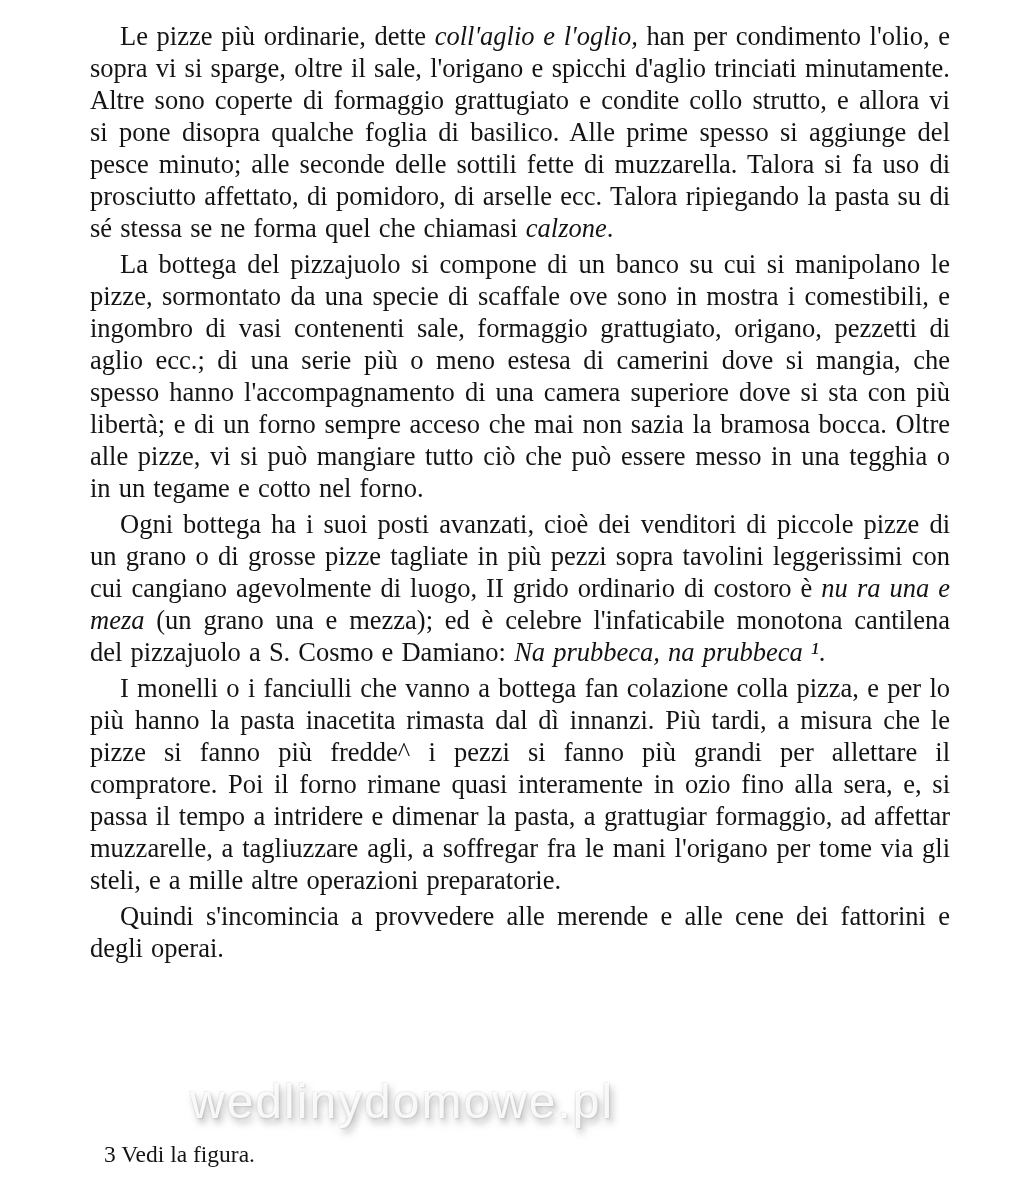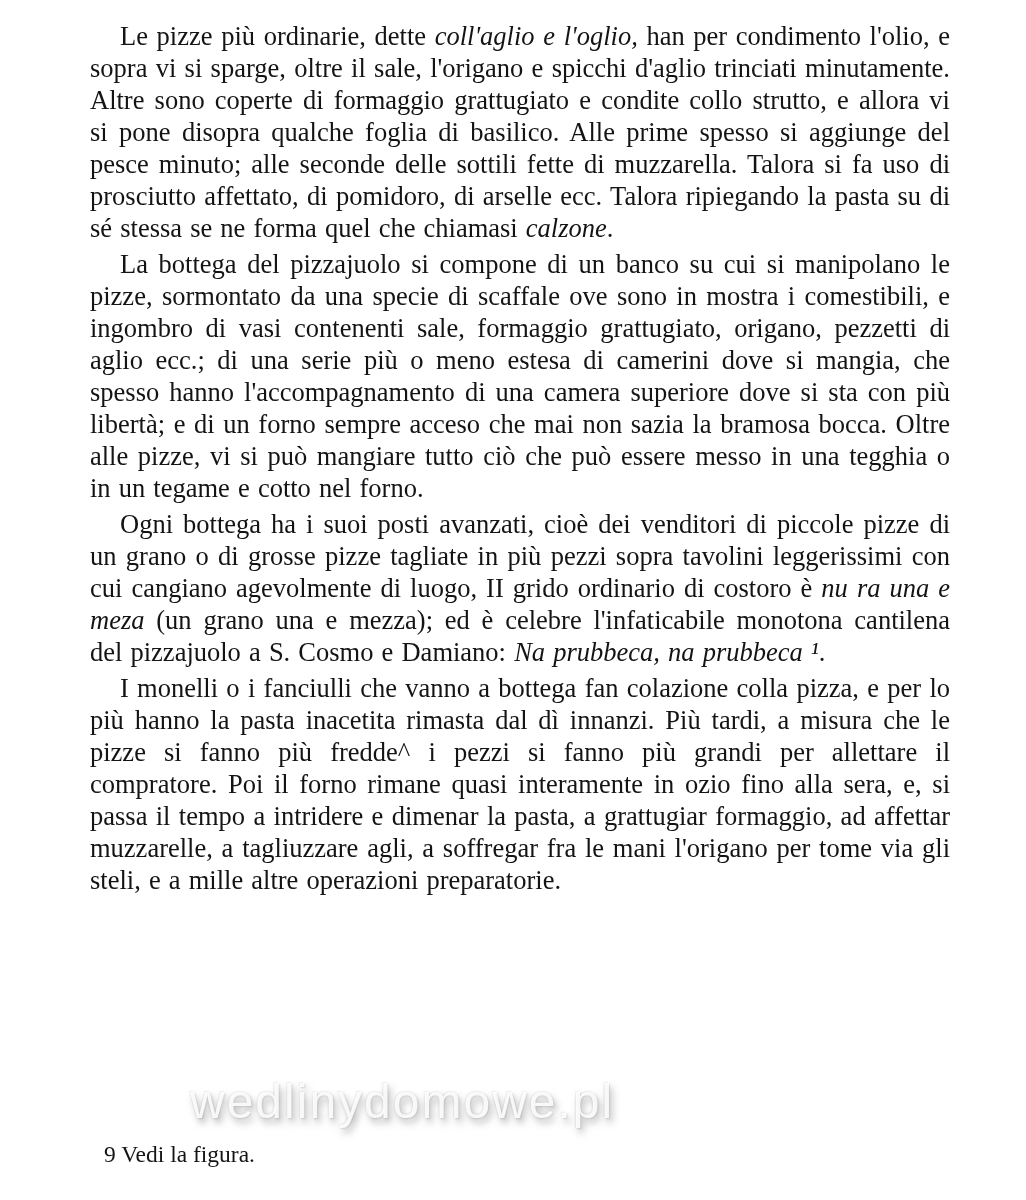--- a/index.html
+++ b/index.html
@@ -71,16 +71,17 @@
 </style>
 </head>
 <body>
 
 <div class="page">
   <div class="body-text">
       <p class="para"><span>Le pizze più ordinarie, dette </span><i>coll'aglio e l'oglio,</i><span> han per condimento l'olio, e sopra vi si sparge, oltre il sale, l'origano e spicchi d'aglio trinciati minutamente. Altre sono coperte di formaggio grattugiato e condite collo strutto, e allora vi si pone disopra qualche foglia di basilico. Alle prime spesso si aggiunge del pesce minuto; alle seconde delle sottili fette di muzzarella. Talora si fa uso di prosciutto affettato, di pomidoro, di arselle ecc. Talora ripiegando la pasta su di sé stessa se ne forma quel che chiamasi </span><i>calzone</i><span>.</span></p>
       <p class="para"><span>La bottega del pizzajuolo si compone di un banco su cui si manipolano le pizze, sormontato da una specie di scaffale ove sono in mostra i comestibili, e ingombro di vasi contenenti sale, formaggio grattugiato, origano, pezzetti di aglio ecc.; di una serie più o meno estesa di camerini dove si mangia, che spesso hanno l'accompagnamento di una camera superiore dove si sta con più libertà; e di un forno sempre acceso che mai non sazia la bramosa bocca. Oltre alle pizze, vi si può mangiare tutto ciò che può essere messo in una tegghia o in un tegame e cotto nel forno.</span></p>
       <p class="para"><span>Ogni bottega ha i suoi posti avanzati, cioè dei venditori di piccole pizze di un grano o di grosse pizze tagliate in più pezzi sopra tavolini leggerissimi con cui cangiano agevolmente di luogo, II grido ordinario di costoro è </span><i>nu ra una e meza</i><span> (un grano una e mezza); ed è celebre l'infaticabile monotona cantilena del pizzajuolo a S. Cosmo e Damiano: </span><i>Na prubbeca, na prubbeca ¹</i><span>.</span></p>
       <p class="para"><span>I monelli o i fanciulli che vanno a bottega fan colazione colla pizza, e per lo più hanno la pasta inacetita rimasta dal dì innanzi. Più tardi, a misura che le pizze si fanno più fredde^ i pezzi si fanno più grandi per allettare il compratore. Poi il forno rimane quasi interamente in ozio fino alla sera, e, si passa il tempo a intridere e dimenar la pasta, a grattugiar formaggio, ad affettar muzzarelle, a tagliuzzare agli, a soffregar fra le mani l'origano per tome via gli steli, e a mille altre operazioni preparatorie.</span></p>
+      <p class="para"><span>Quindi s'incomincia a provvedere alle merende e alle cene dei fattorini e degli operai.</span></p>
     </div>
   <div class="watermark">wedlinydomowe.pl</div>
-  <div class="footnote">9 Vedi la figura.</div>
+  <div class="footnote">3 Vedi la figura.</div>
 </div>
 
 </body></html>

